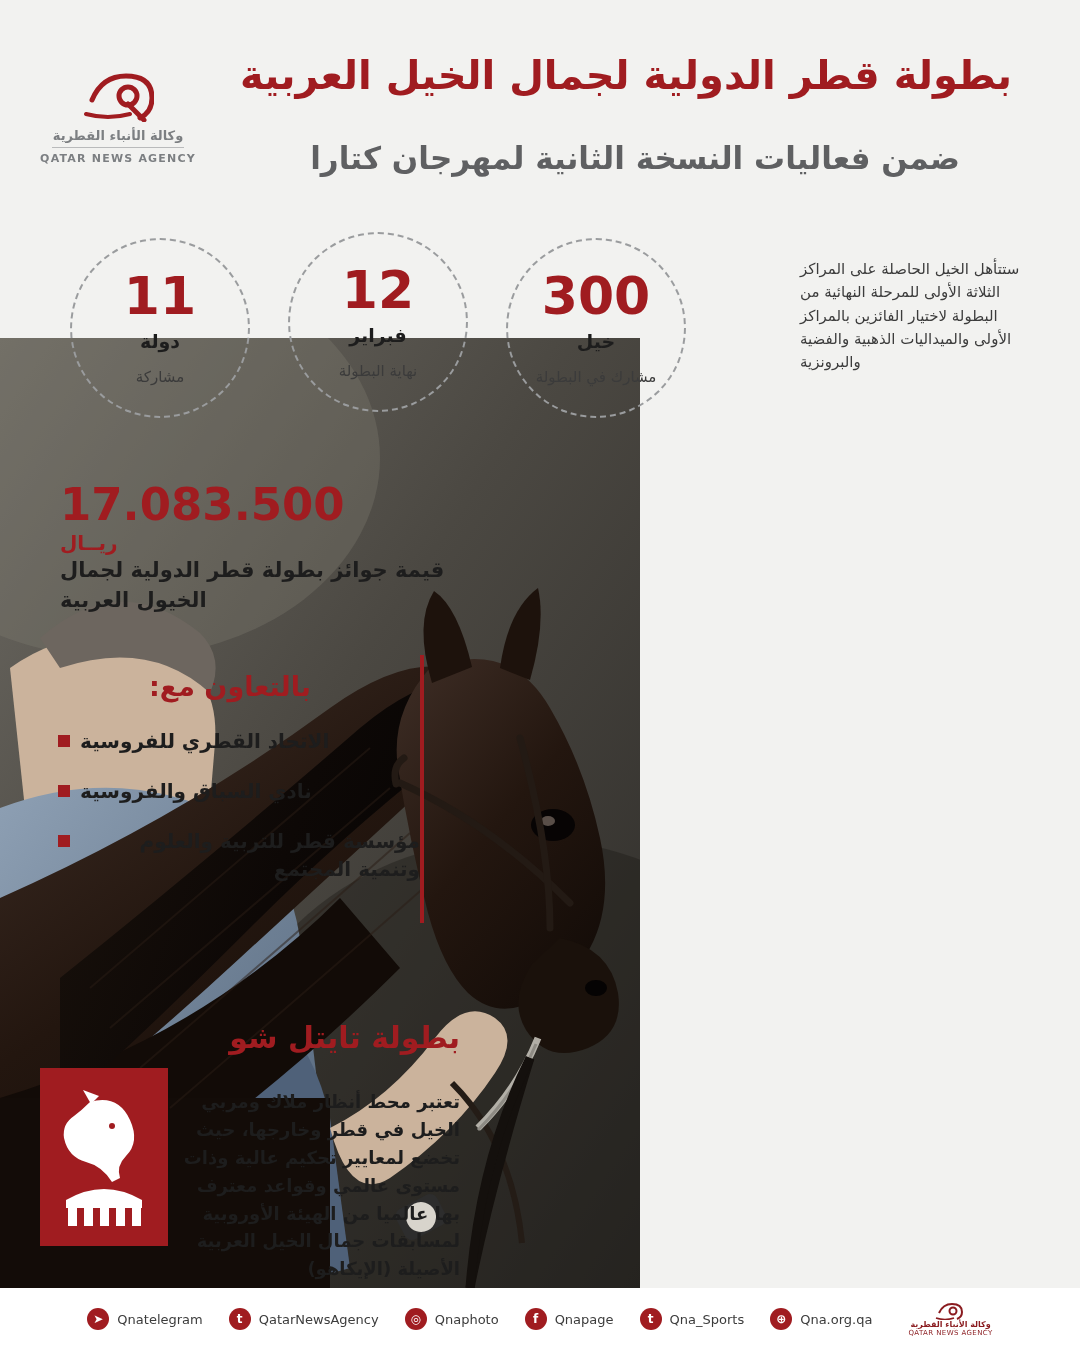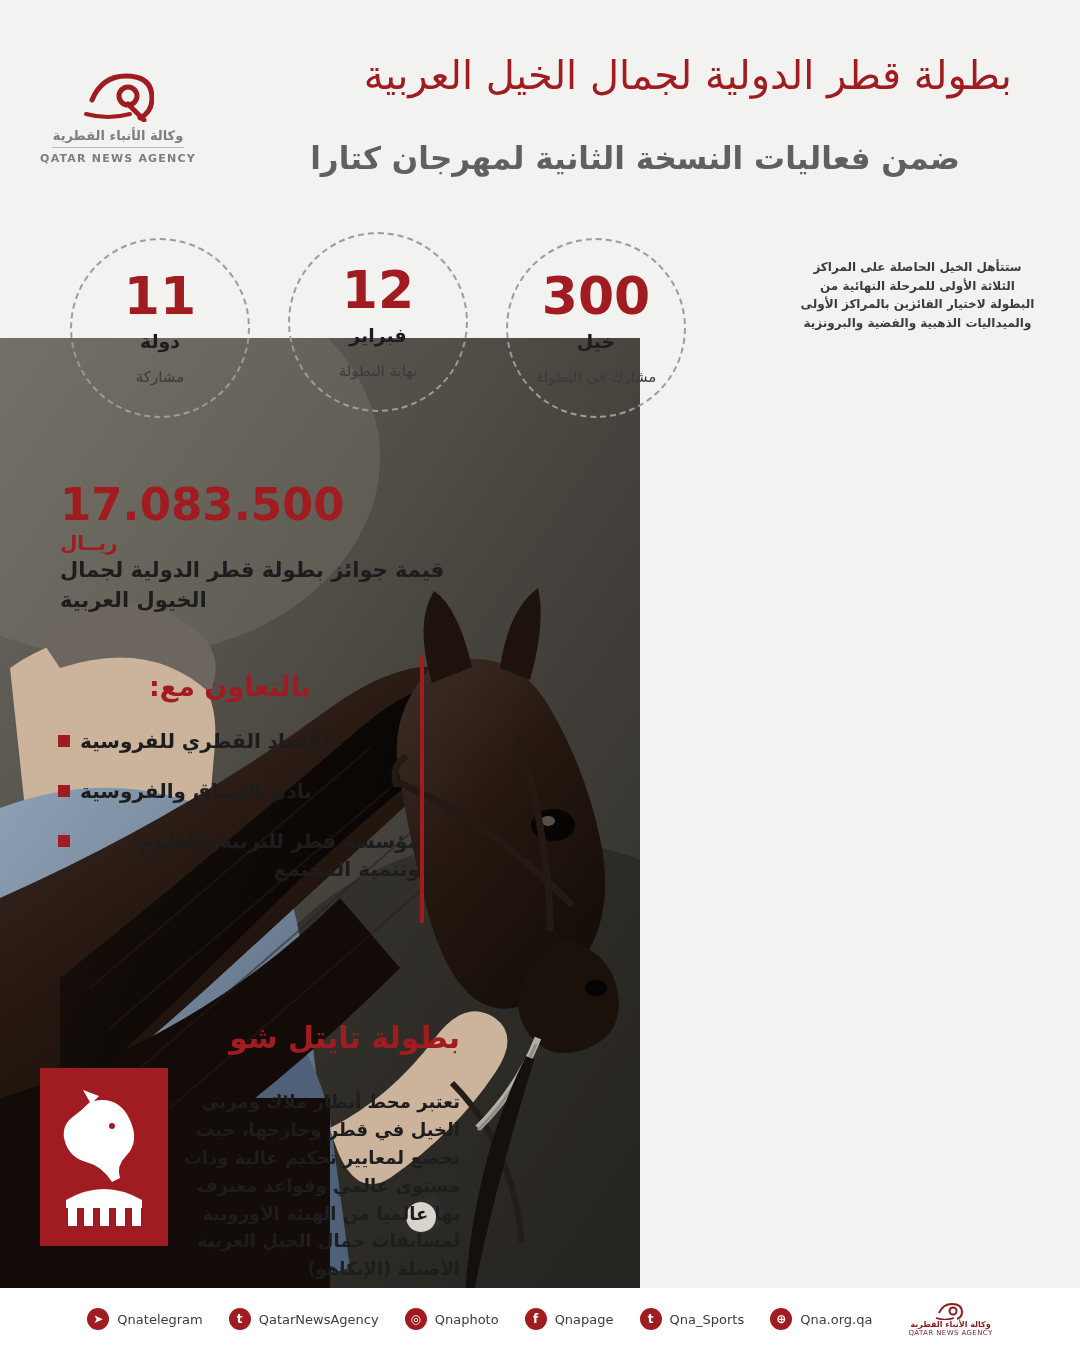--- a/index.html
+++ b/index.html
@@ -12,21 +12,21 @@
   .page{
     position:relative;
     width:1080px;height:1350px;
     background:#f2f2f0;
     overflow:hidden;
   }
   
   .title{
     position:absolute;top:52px;right:68px;
     color:#a01c20;
-    font-size:40px;font-weight:normal;
+    font-size:40px;font-weight:bold;
     letter-spacing:-0.5px;
     direction:rtl;
   }
   .subtitle{
     position:absolute;top:140px;right:120px;
     color:#5f6062;
     font-size:31px;font-weight:bold;
     direction:rtl;
   }
   
@@ -51,21 +51,21 @@
     text-align:center;
   }
   .circle .num{color:#a01c20;font-size:52px;font-weight:bold;line-height:1;}
   .circle .l1{color:#1d1d1d;font-size:19px;font-weight:bold;margin-top:8px;}
   .circle .l2{color:#3b3b3b;font-size:15px;margin-top:16px;}
   #circle-countries{top:238px;left:70px;}
   #circle-date{top:232px;left:288px;}
   #circle-horses{top:238px;left:506px;text-align:center;}
   .left-note{
     position:absolute;top:258px;right:45px;width:235px;
-    color:#3c3c3c;font-size:12px;line-height:1.55;text-align:center;direction:rtl;font-weight:bold;
+    color:#3c3c3c;font-size:15px;line-height:1.55;text-align:left;direction:rtl;
   }
   
   .prize{
     position:absolute;top:478px;left:60px;width:420px;text-align:left;direction:rtl;
   }
   .prize .amount{color:#a01c20;font-size:45px;font-weight:bold;letter-spacing:0px;text-align:left;}
   .prize .cur{color:#a01c20;font-size:20px;font-weight:bold;margin-top:0;text-align:left;}
   .prize .desc{color:#1d1d1d;font-size:21px;font-weight:bold;line-height:1.45;margin-top:0;text-align:left;}
   
   .org-box{

